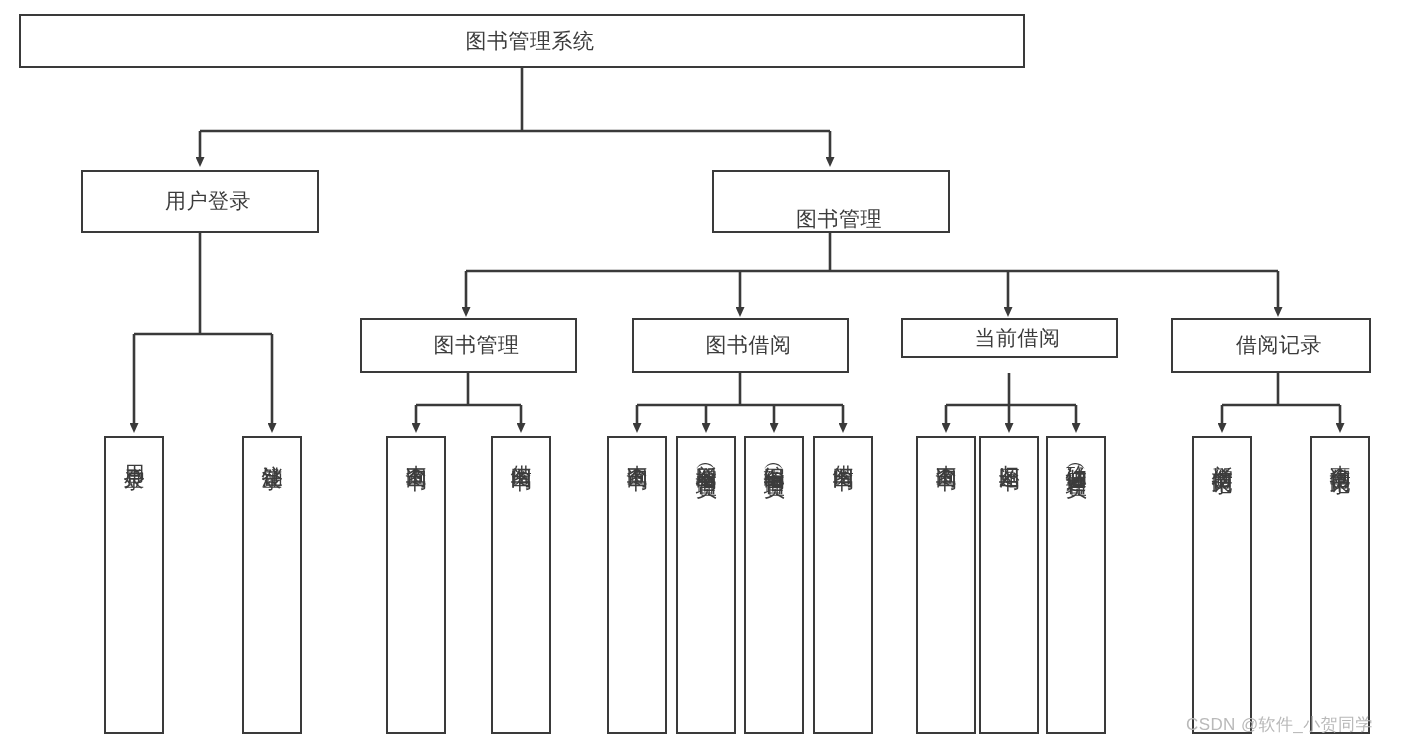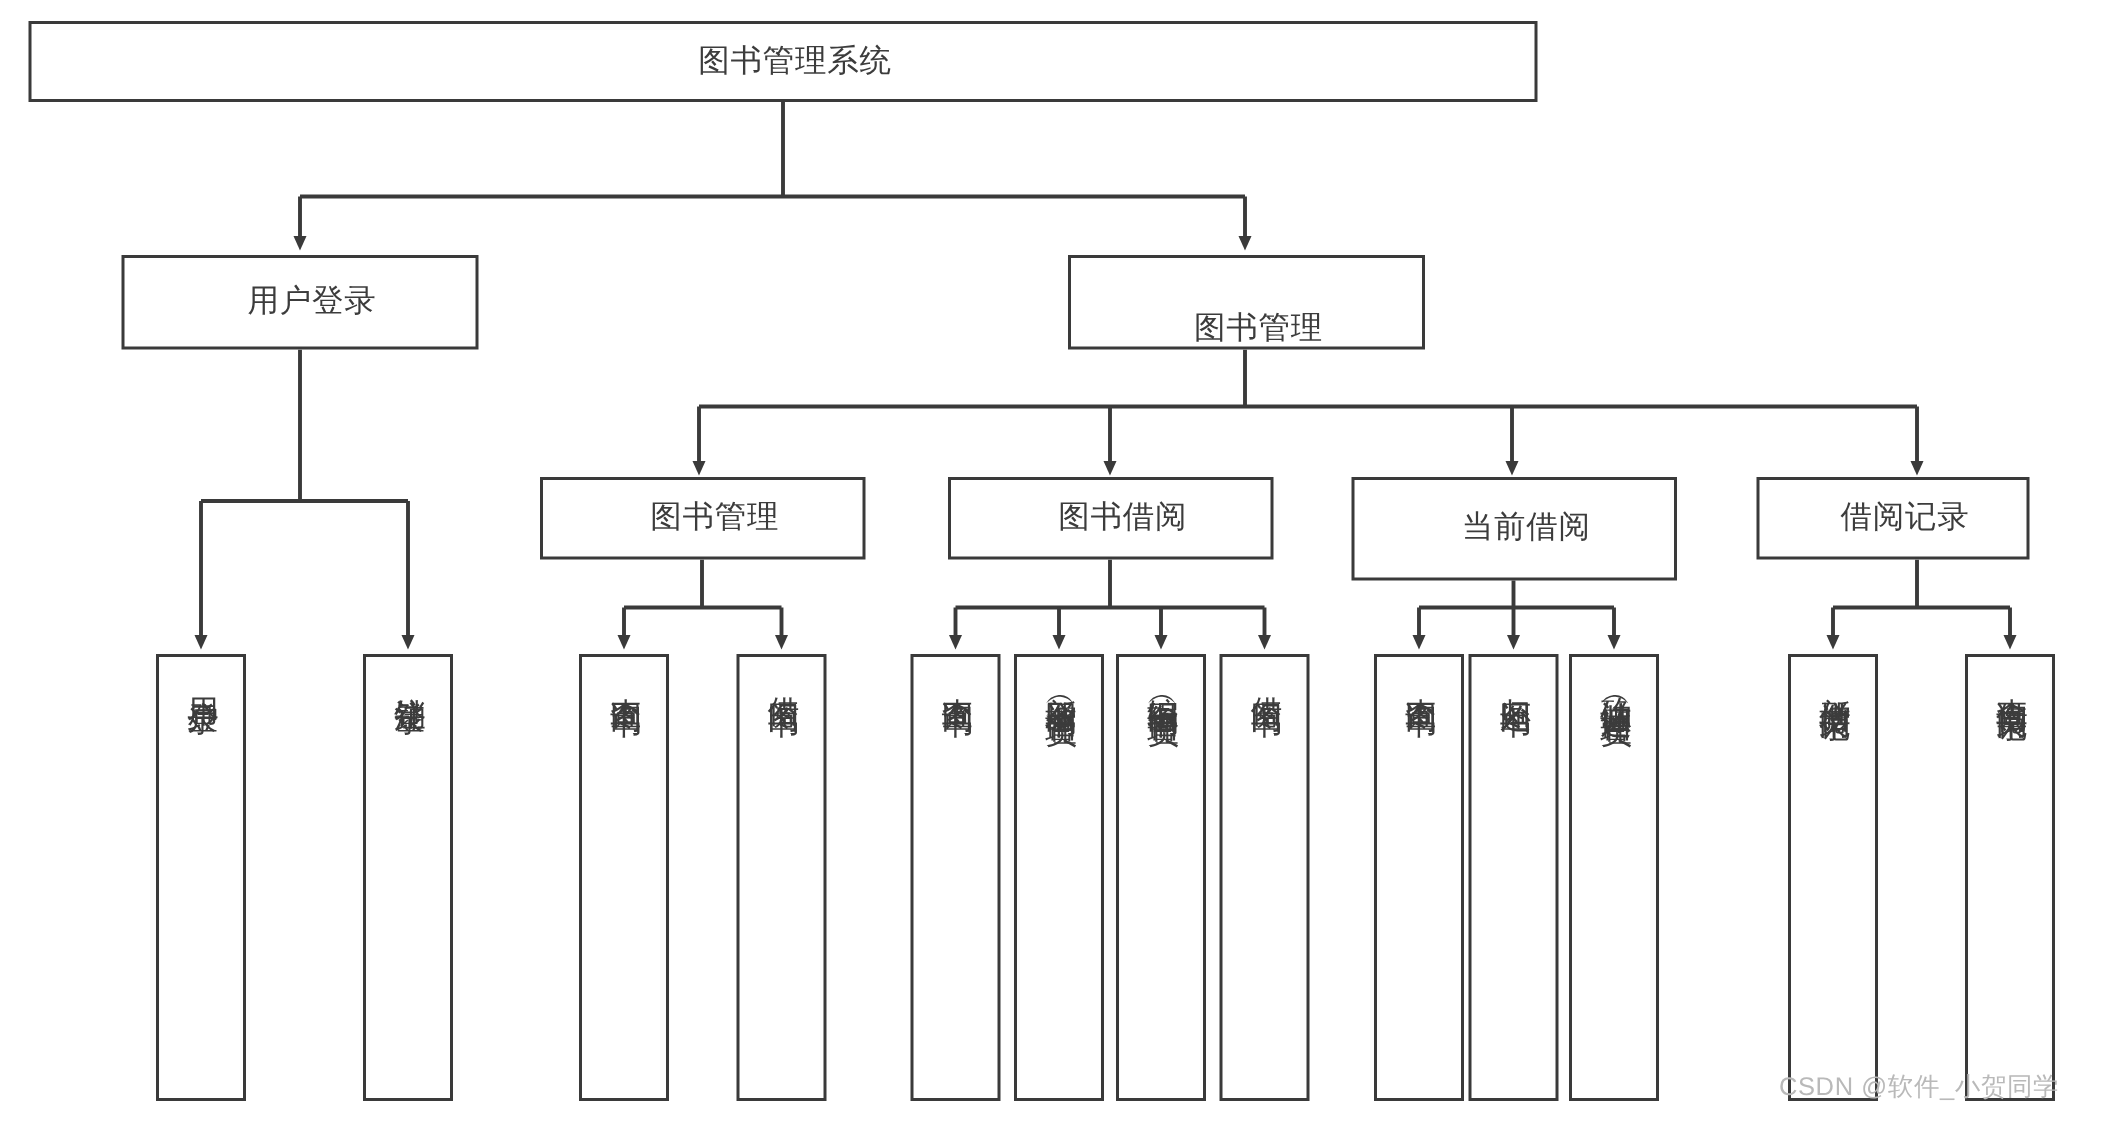--- a/index.html
+++ b/index.html
@@ -132,24 +132,24 @@
   <div class="node horiz" style="left:712px; top:170px; width:238px; height:63px;align-items:flex-end;">
     <span class="label">图书管理</span>
   </div>
 
   <div class="node horiz" style="left:360px; top:318px; width:217px; height:55px;">
     <span class="label">图书管理</span>
   </div>
   <div class="node horiz" style="left:632px; top:318px; width:217px; height:55px;justify-content:center;">
     <span class="label">图书借阅</span>
   </div>
-  <div class="node horiz" style="left:901px; top:318px; width:217px; height:69px;">
+  <div class="node horiz" style="left:901px; top:318px; width:217px; height:40px;">
     <span class="label">当前借阅</span>
   </div>
-  <div class="node horiz" style="left:1171px; top:318px; width:182px; height:55px;">
+  <div class="node horiz" style="left:1171px; top:318px; width:200px; height:55px;">
     <span class="label">借阅记录</span>
   </div>
 
   <div class="node vert" style="left:104px; top:436px; width:60px; height:298px;">
     <span class="label">用户登录</span>
   </div>
   <div class="node vert" style="left:242px; top:436px; width:60px; height:298px;">
     <span class="label">注销登录</span>
   </div>
 

